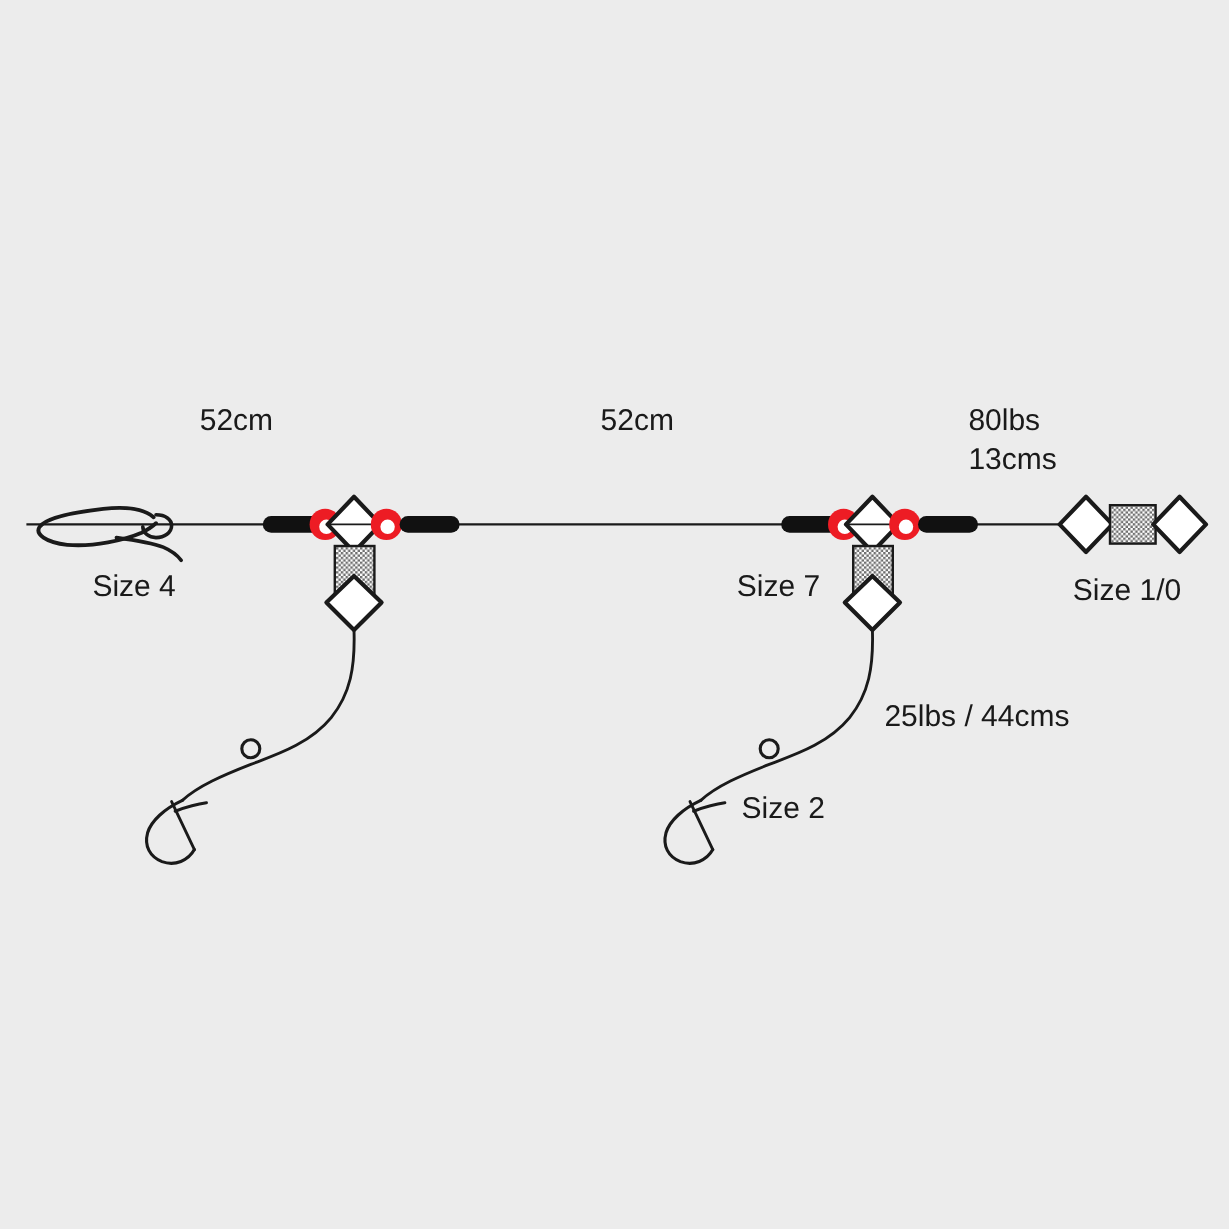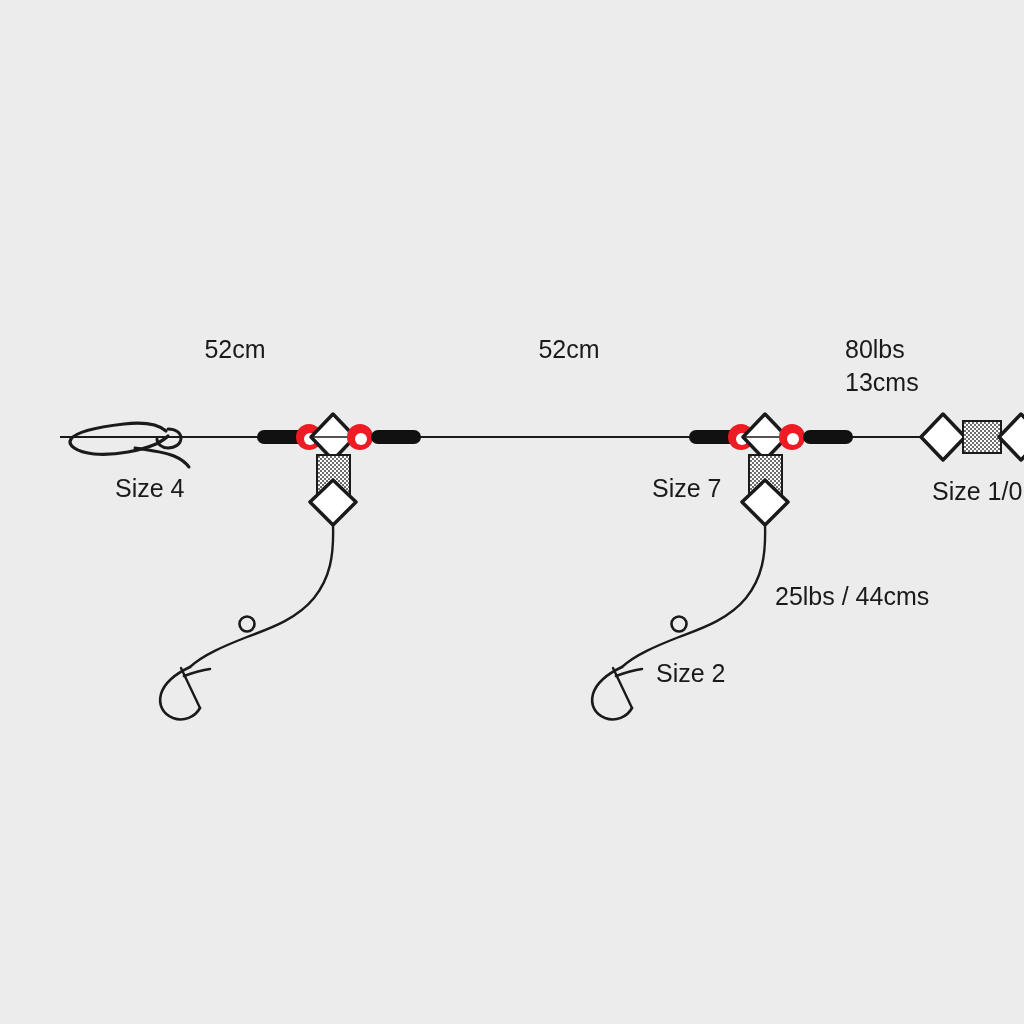--- a/index.html
+++ b/index.html
@@ -11,21 +11,20 @@
     width: 1024px;
     height: 1024px;
     overflow: hidden;
     font-family: "Liberation Sans", sans-serif;
   }
   #stage {
     position: relative;
     width: 924px;
     height: 1024px;
     background: #ececec;
-    margin-left: 38px;
   }
   #rig-svg {
     position: absolute;
     top: 0;
     left: 0;
     width: 1024px;
     height: 1024px;
     display: block;
   }
   .rig-label {

